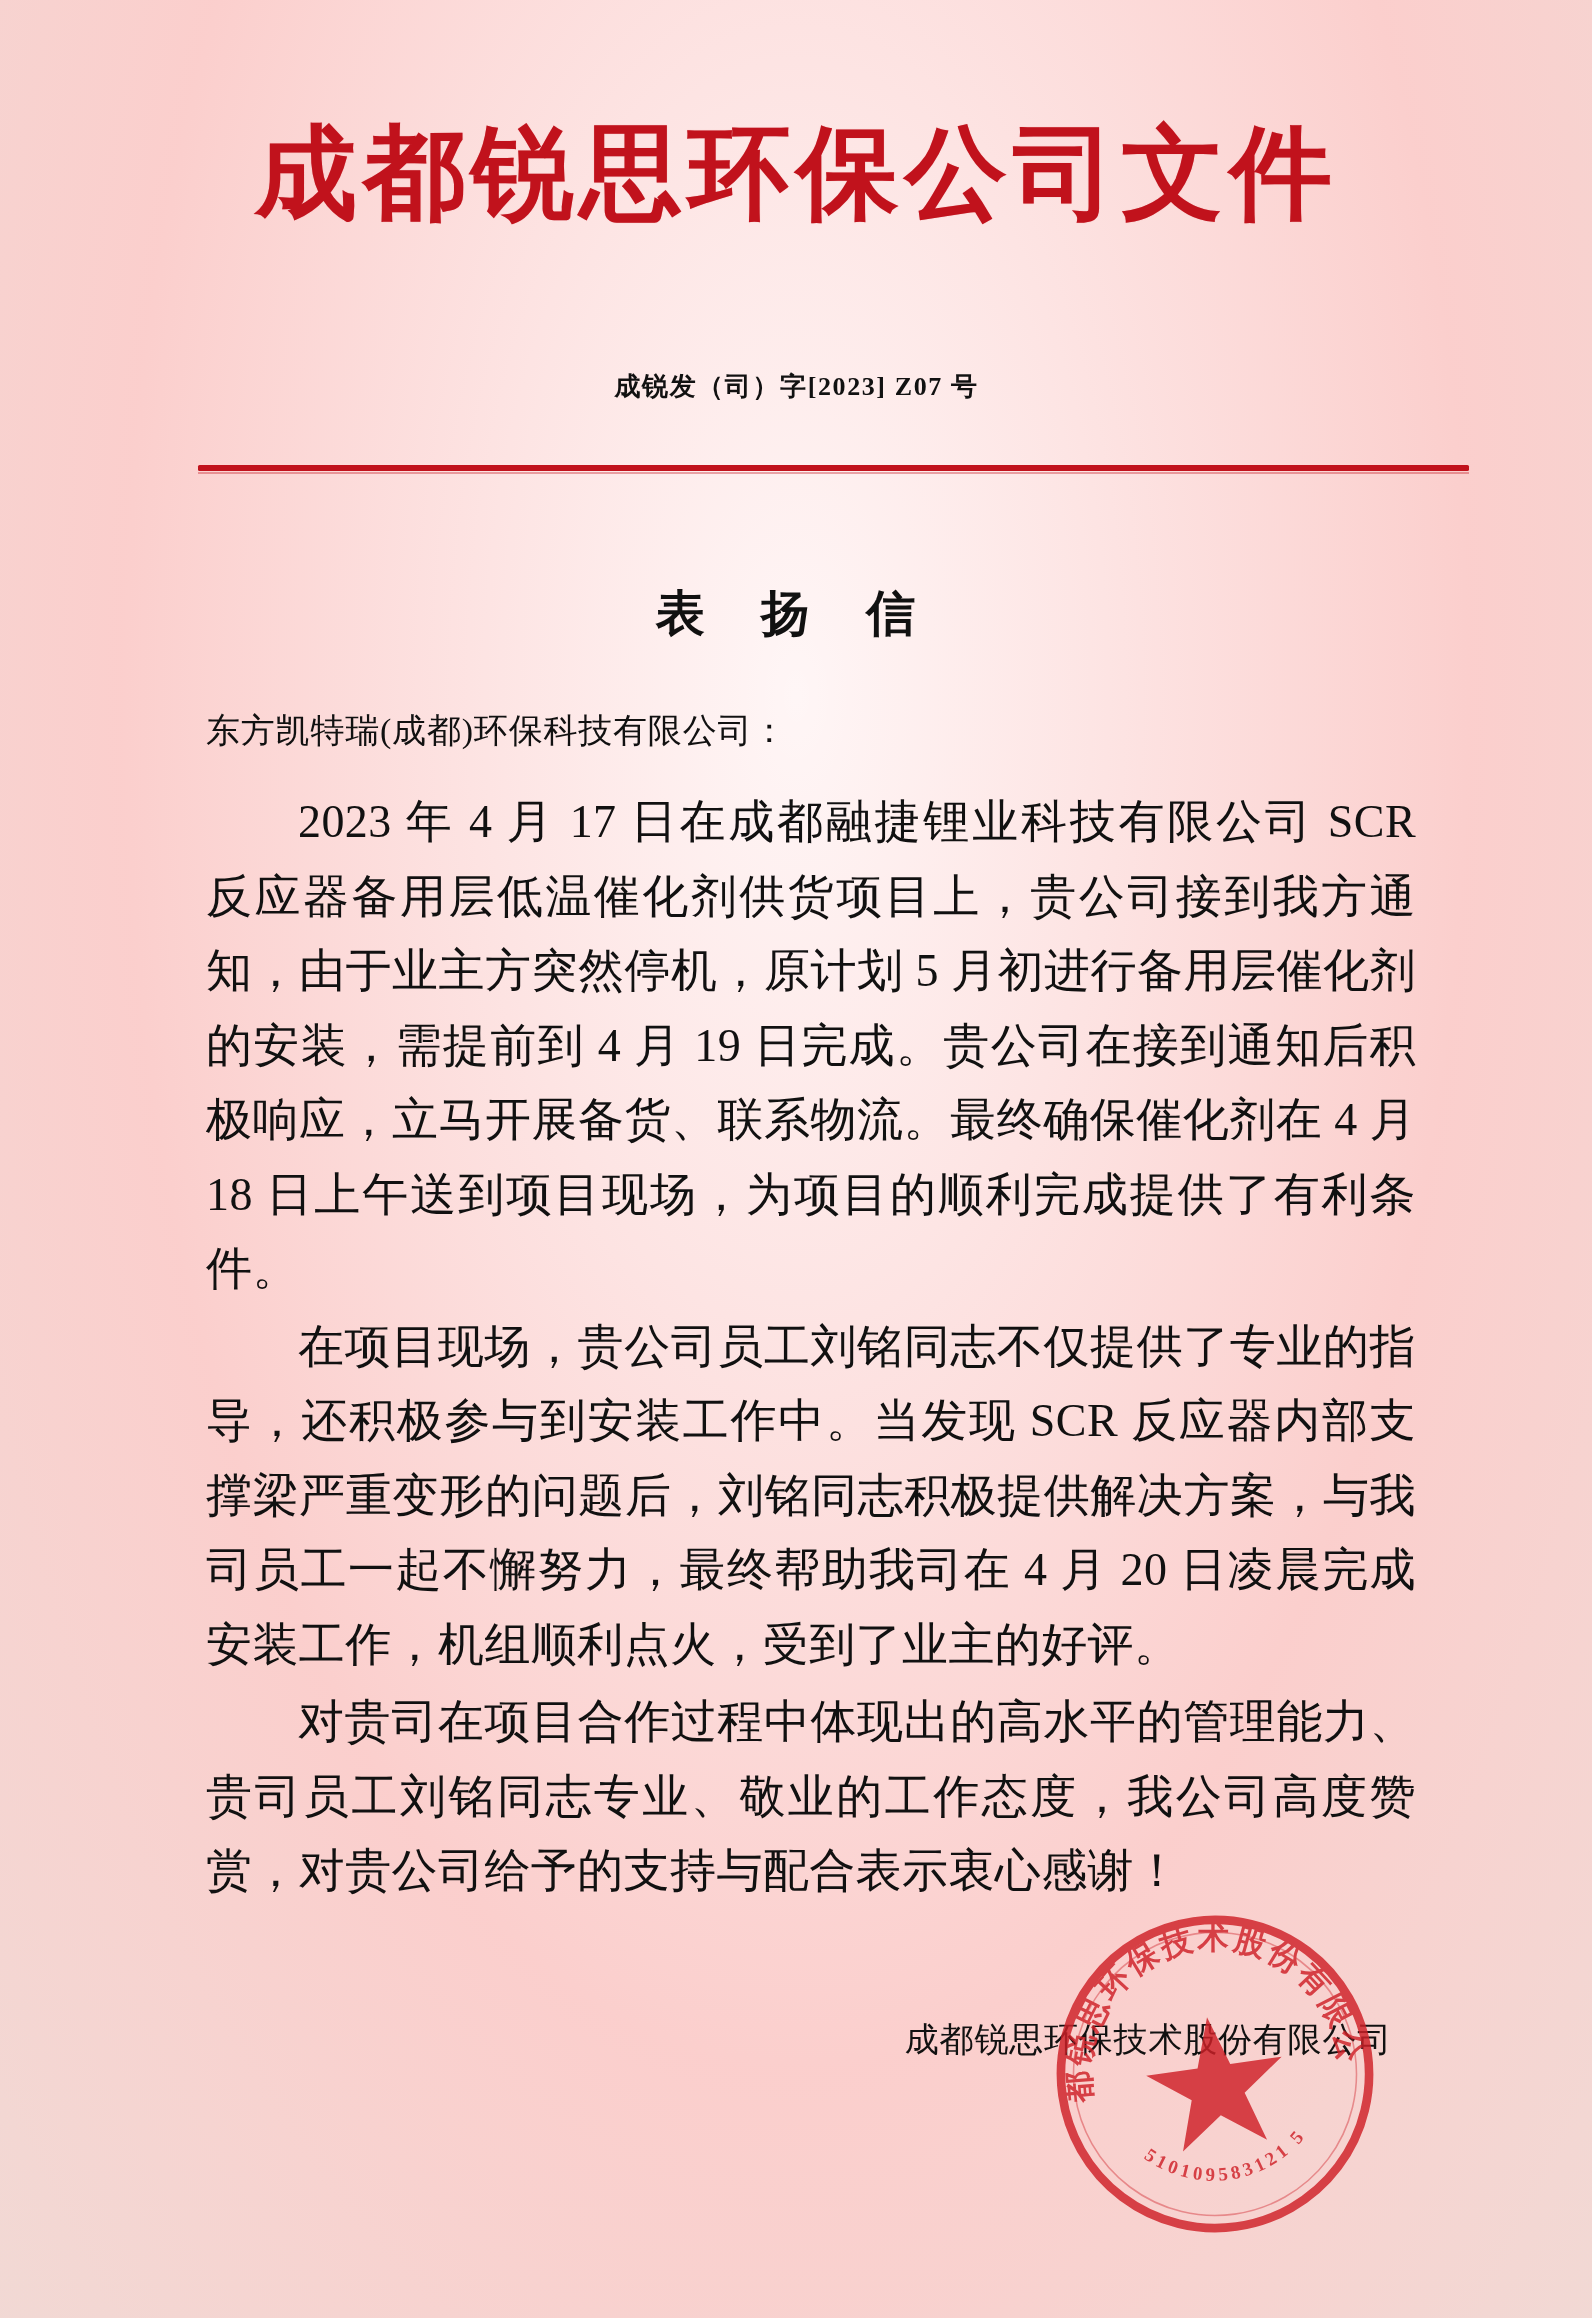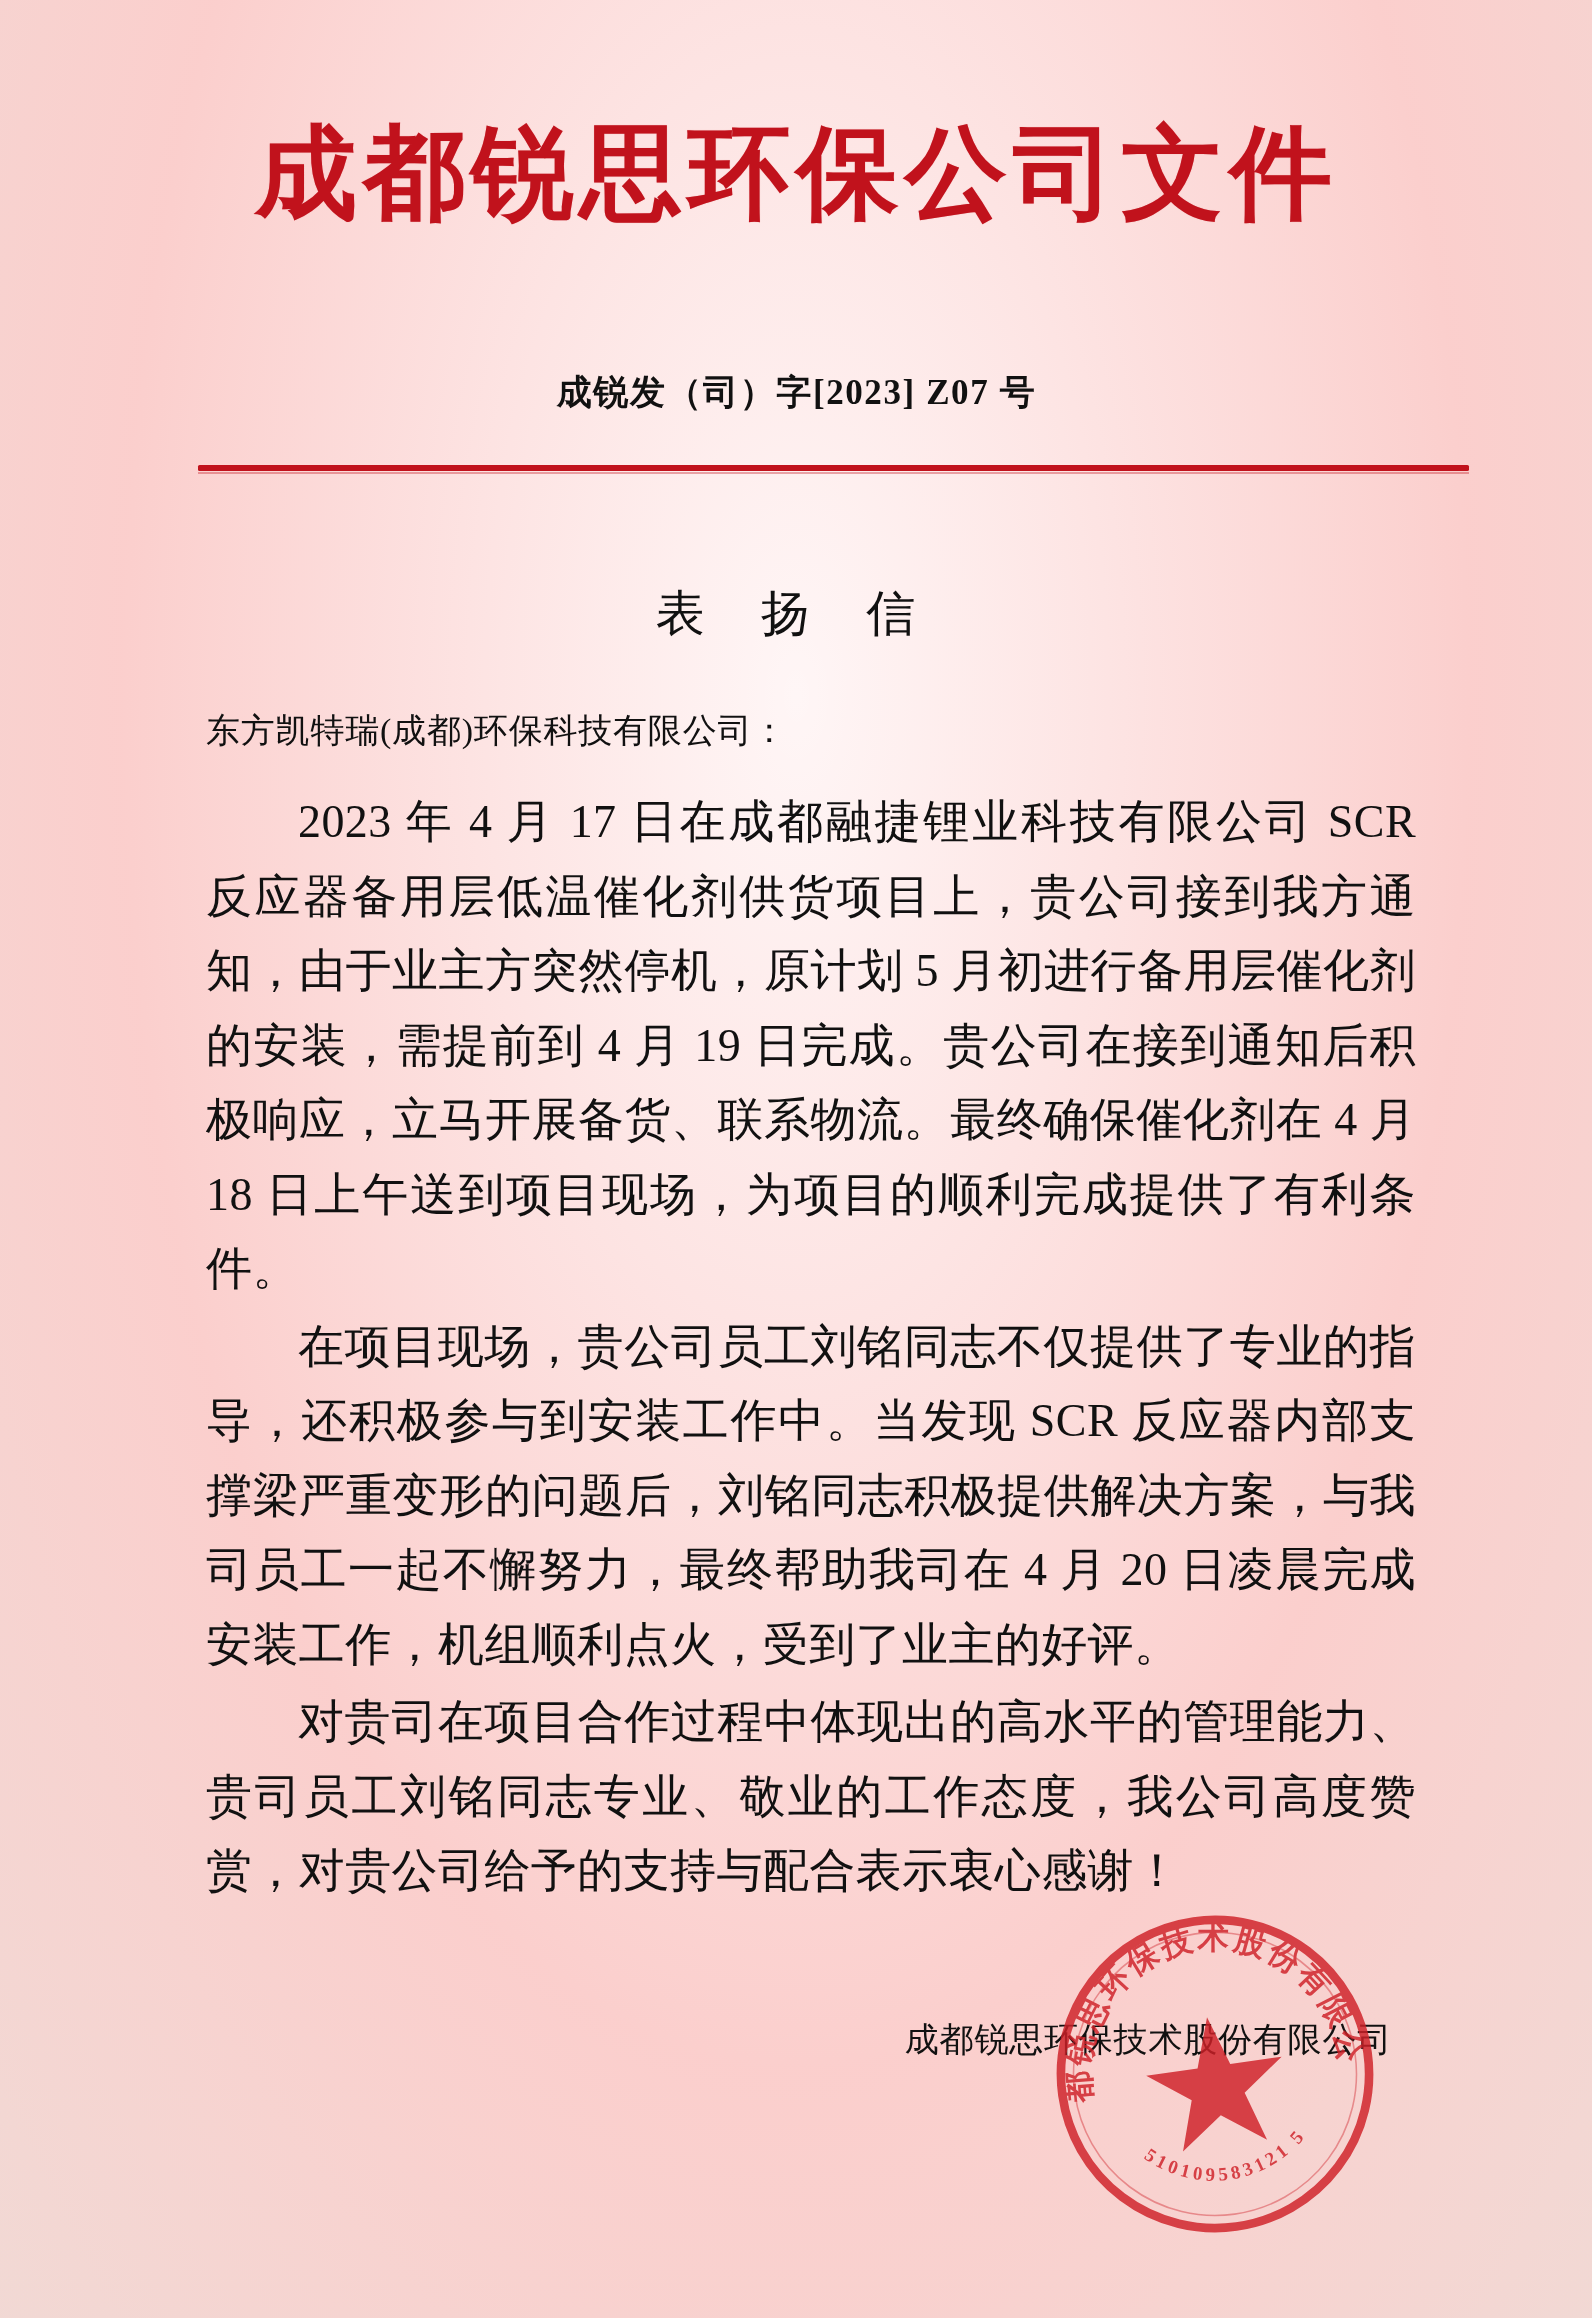--- a/index.html
+++ b/index.html
@@ -44,21 +44,21 @@
     letter-spacing: 6.3px;
     line-height: 1.1;
     text-shadow: 0 0 0.8px rgba(193,18,28,0.4);
   }
   .doc-number {
     position: absolute;
     top: 369px;
     left: 0;
     width: 100%;
     text-align: center;
-    font-size: 35px;
+    font-size: 26px;
     font-weight: bold;
     color: #111;
     letter-spacing: 1.6px;
   }
   .red-rule {
     position: absolute;
     top: 465px;
     left: 198px;
     width: 1271px;
     height: 5.5px;
@@ -73,21 +73,21 @@
     height: 2.4px;
     background: rgba(193,18,28,0.35);
   }
   .letter-heading {
     position: absolute;
     top: 581px;
     left: 0;
     width: 100%;
     text-align: center;
     font-size: 49px;
-    font-weight: normal;
+    font-weight: bold;
     letter-spacing: 22px;
     color: #111;
   }
   .salutation {
     position: absolute;
     top: 708px;
     left: 206px;
     font-size: 34px;
     color: #111;
     letter-spacing: 0.8px;

